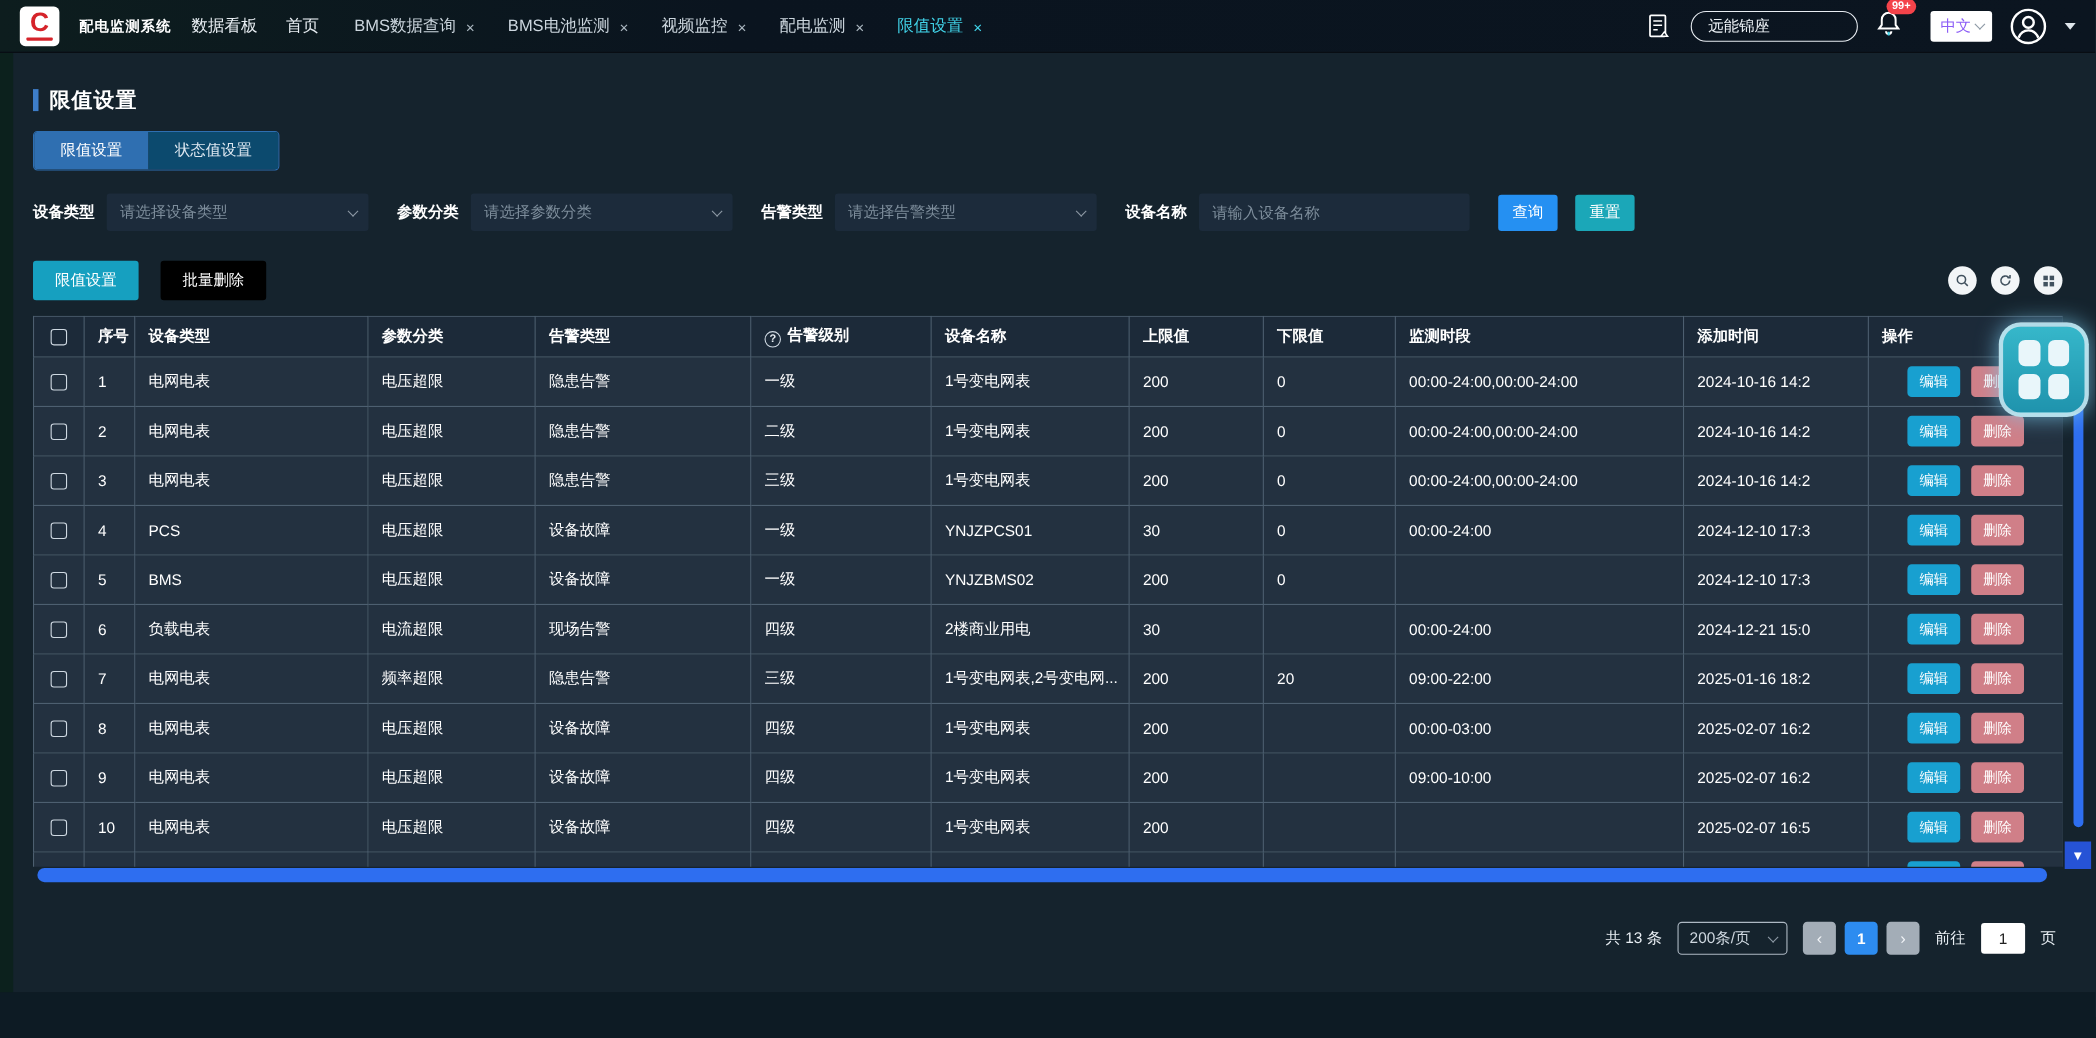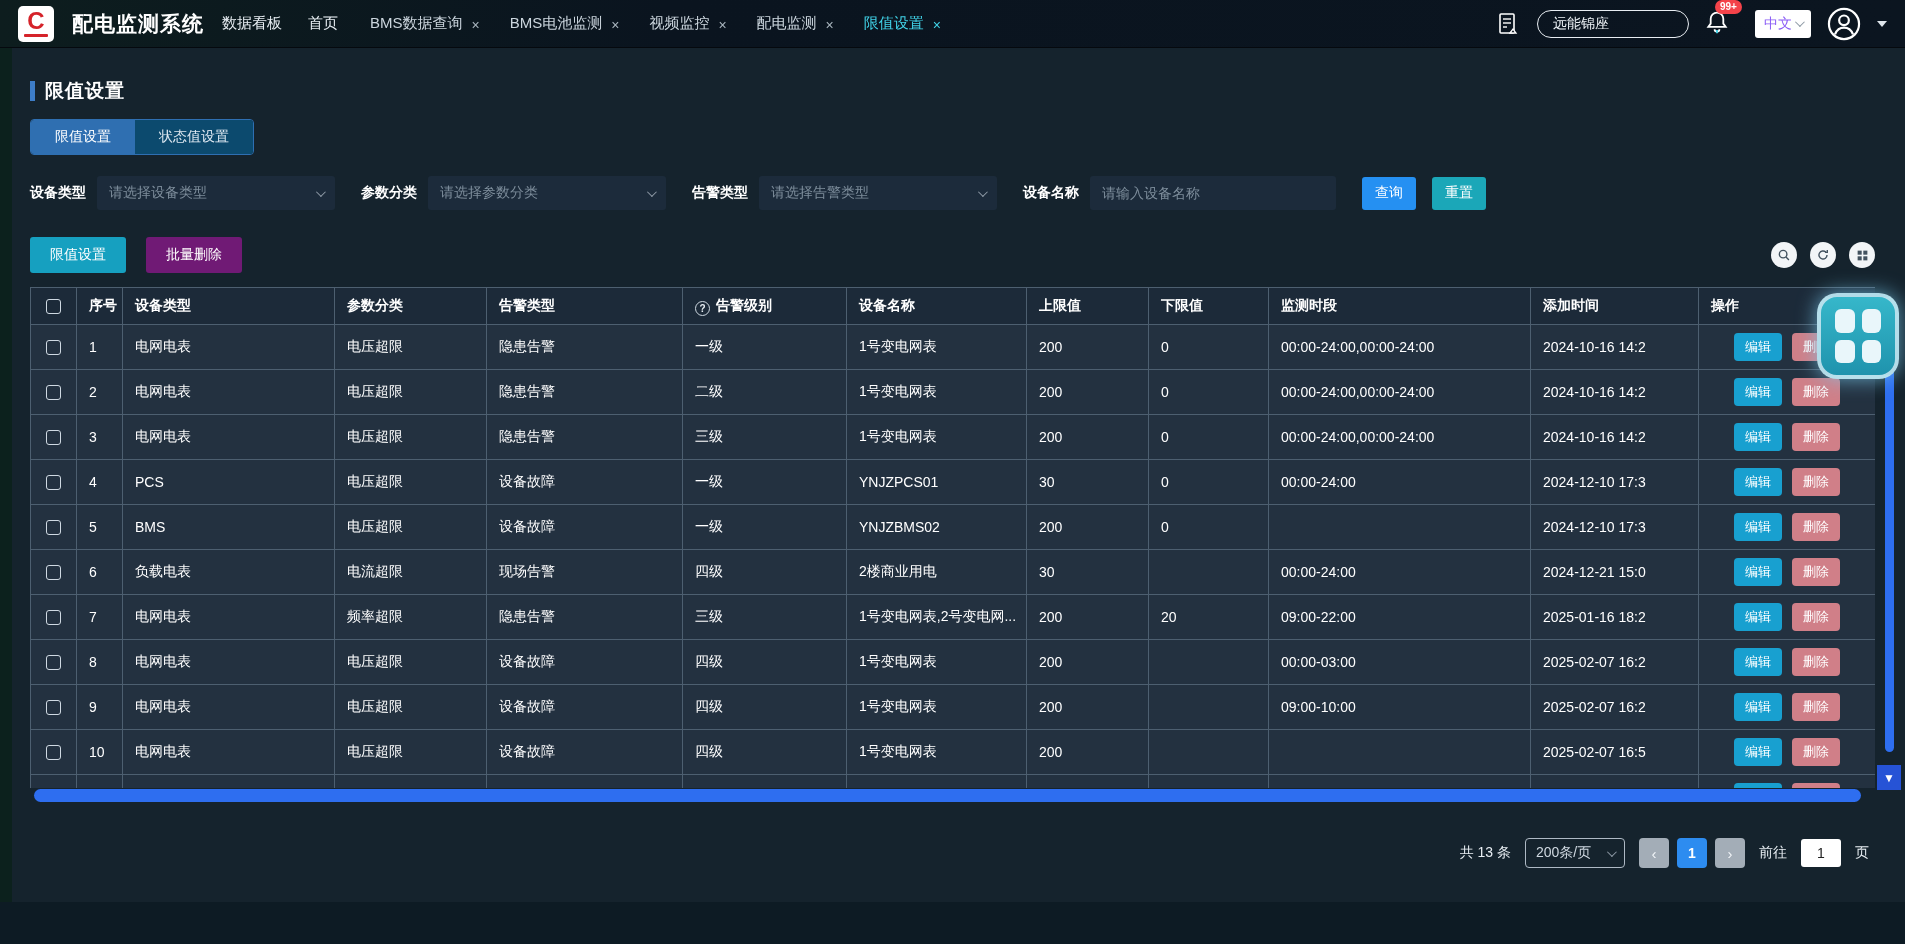--- a/index.html
+++ b/index.html
@@ -13,21 +13,21 @@
 
   
   .topbar {
     height:48px; display:flex; align-items:center; gap:18px; padding:0 18px;
     background:linear-gradient(90deg,#0d1d1e 0%,#0a141f 35%,#0b1520 100%);
     position:relative; z-index:5; border-bottom:1px solid #05090e;
   }
   .logo { width:36px; height:36px; background:#fff; border-radius:5px; display:flex; flex-direction:column; align-items:center; justify-content:center; }
   .logo .swirl { color:#d5232a; font-weight:bold; font-size:24px; line-height:22px; }
   .logo .mark { width:24px; height:3px; background:#d5232a; border-radius:1px; margin-top:2px; }
-  .brand { font-size:21px; font-weight:bold; letter-spacing:1px; }
+  .brand { font-size:13px; font-weight:bold; letter-spacing:1px; }
   .top-menu { display:flex; gap:26px; font-size:15px; color:#e8eef3; }
   .top-menu .mi { cursor:pointer; }
   .tab-strip { display:flex; gap:30px; margin-left:14px; font-size:15px; }
   .nav-tab { display:flex; align-items:flex-end; gap:9px; color:#ccd6de; cursor:pointer; }
   .nav-tab .tab-close { font-size:14px; color:#aab6bf; }
   .nav-tab.active { color:#41d3e8; }
   .nav-tab.active .tab-close { color:#41d3e8; }
   .top-right { margin-left:auto; display:flex; align-items:center; gap:16px; }
   .proj-pill {
     width:152px; height:28px; border:1px solid #e8edf2; border-radius:15px;
@@ -66,21 +66,21 @@
     width:246px; height:34px; background:#1c2b3b; border:none; border-radius:3px; margin-right:26px;
     padding:0 12px; color:#e8eef3; font-size:14px; font-family:inherit;
   }
   .f-input::placeholder { color:#7d8d9b; }
   .btn { border:none; border-radius:3px; color:#fff; font-size:14px; font-family:inherit; cursor:pointer; }
   .btn-query { width:54px; height:33px; background:#2590f2; margin-right:16px; }
   .btn-reset { width:54px; height:33px; background:#1ba7b8; }
 
   .toolbar { display:flex; align-items:center; margin-top:27px; }
   .btn-limit { height:36px; padding:0 20px; background:#16a0c0; margin-right:20px; }
-  .btn-batch-del { height:36px; padding:0 20px; background:#701a75; }
+  .btn-batch-del { height:36px; padding:0 20px; background:#000000; }
   .tool-icons { margin-left:auto; display:flex; gap:13px; }
   .icon-circle { width:26px; height:26px; border-radius:50%; background:#f2f5f7; display:flex; align-items:center; justify-content:center; cursor:pointer; }
 
   
   .table-zone { position:relative; margin-top:14px; }
   .table-wrap { height:501px; overflow:hidden; }
   table { border-collapse:collapse; table-layout:fixed; width:1845px; font-size:14px; }
   th, td { border:1px solid #4d5f70; padding:0 12px; text-align:left; height:45px; white-space:nowrap; overflow:hidden; }
   thead th { background:#1c2a39; height:37px; font-weight:bold; }
   tbody td { background:#233140; }

